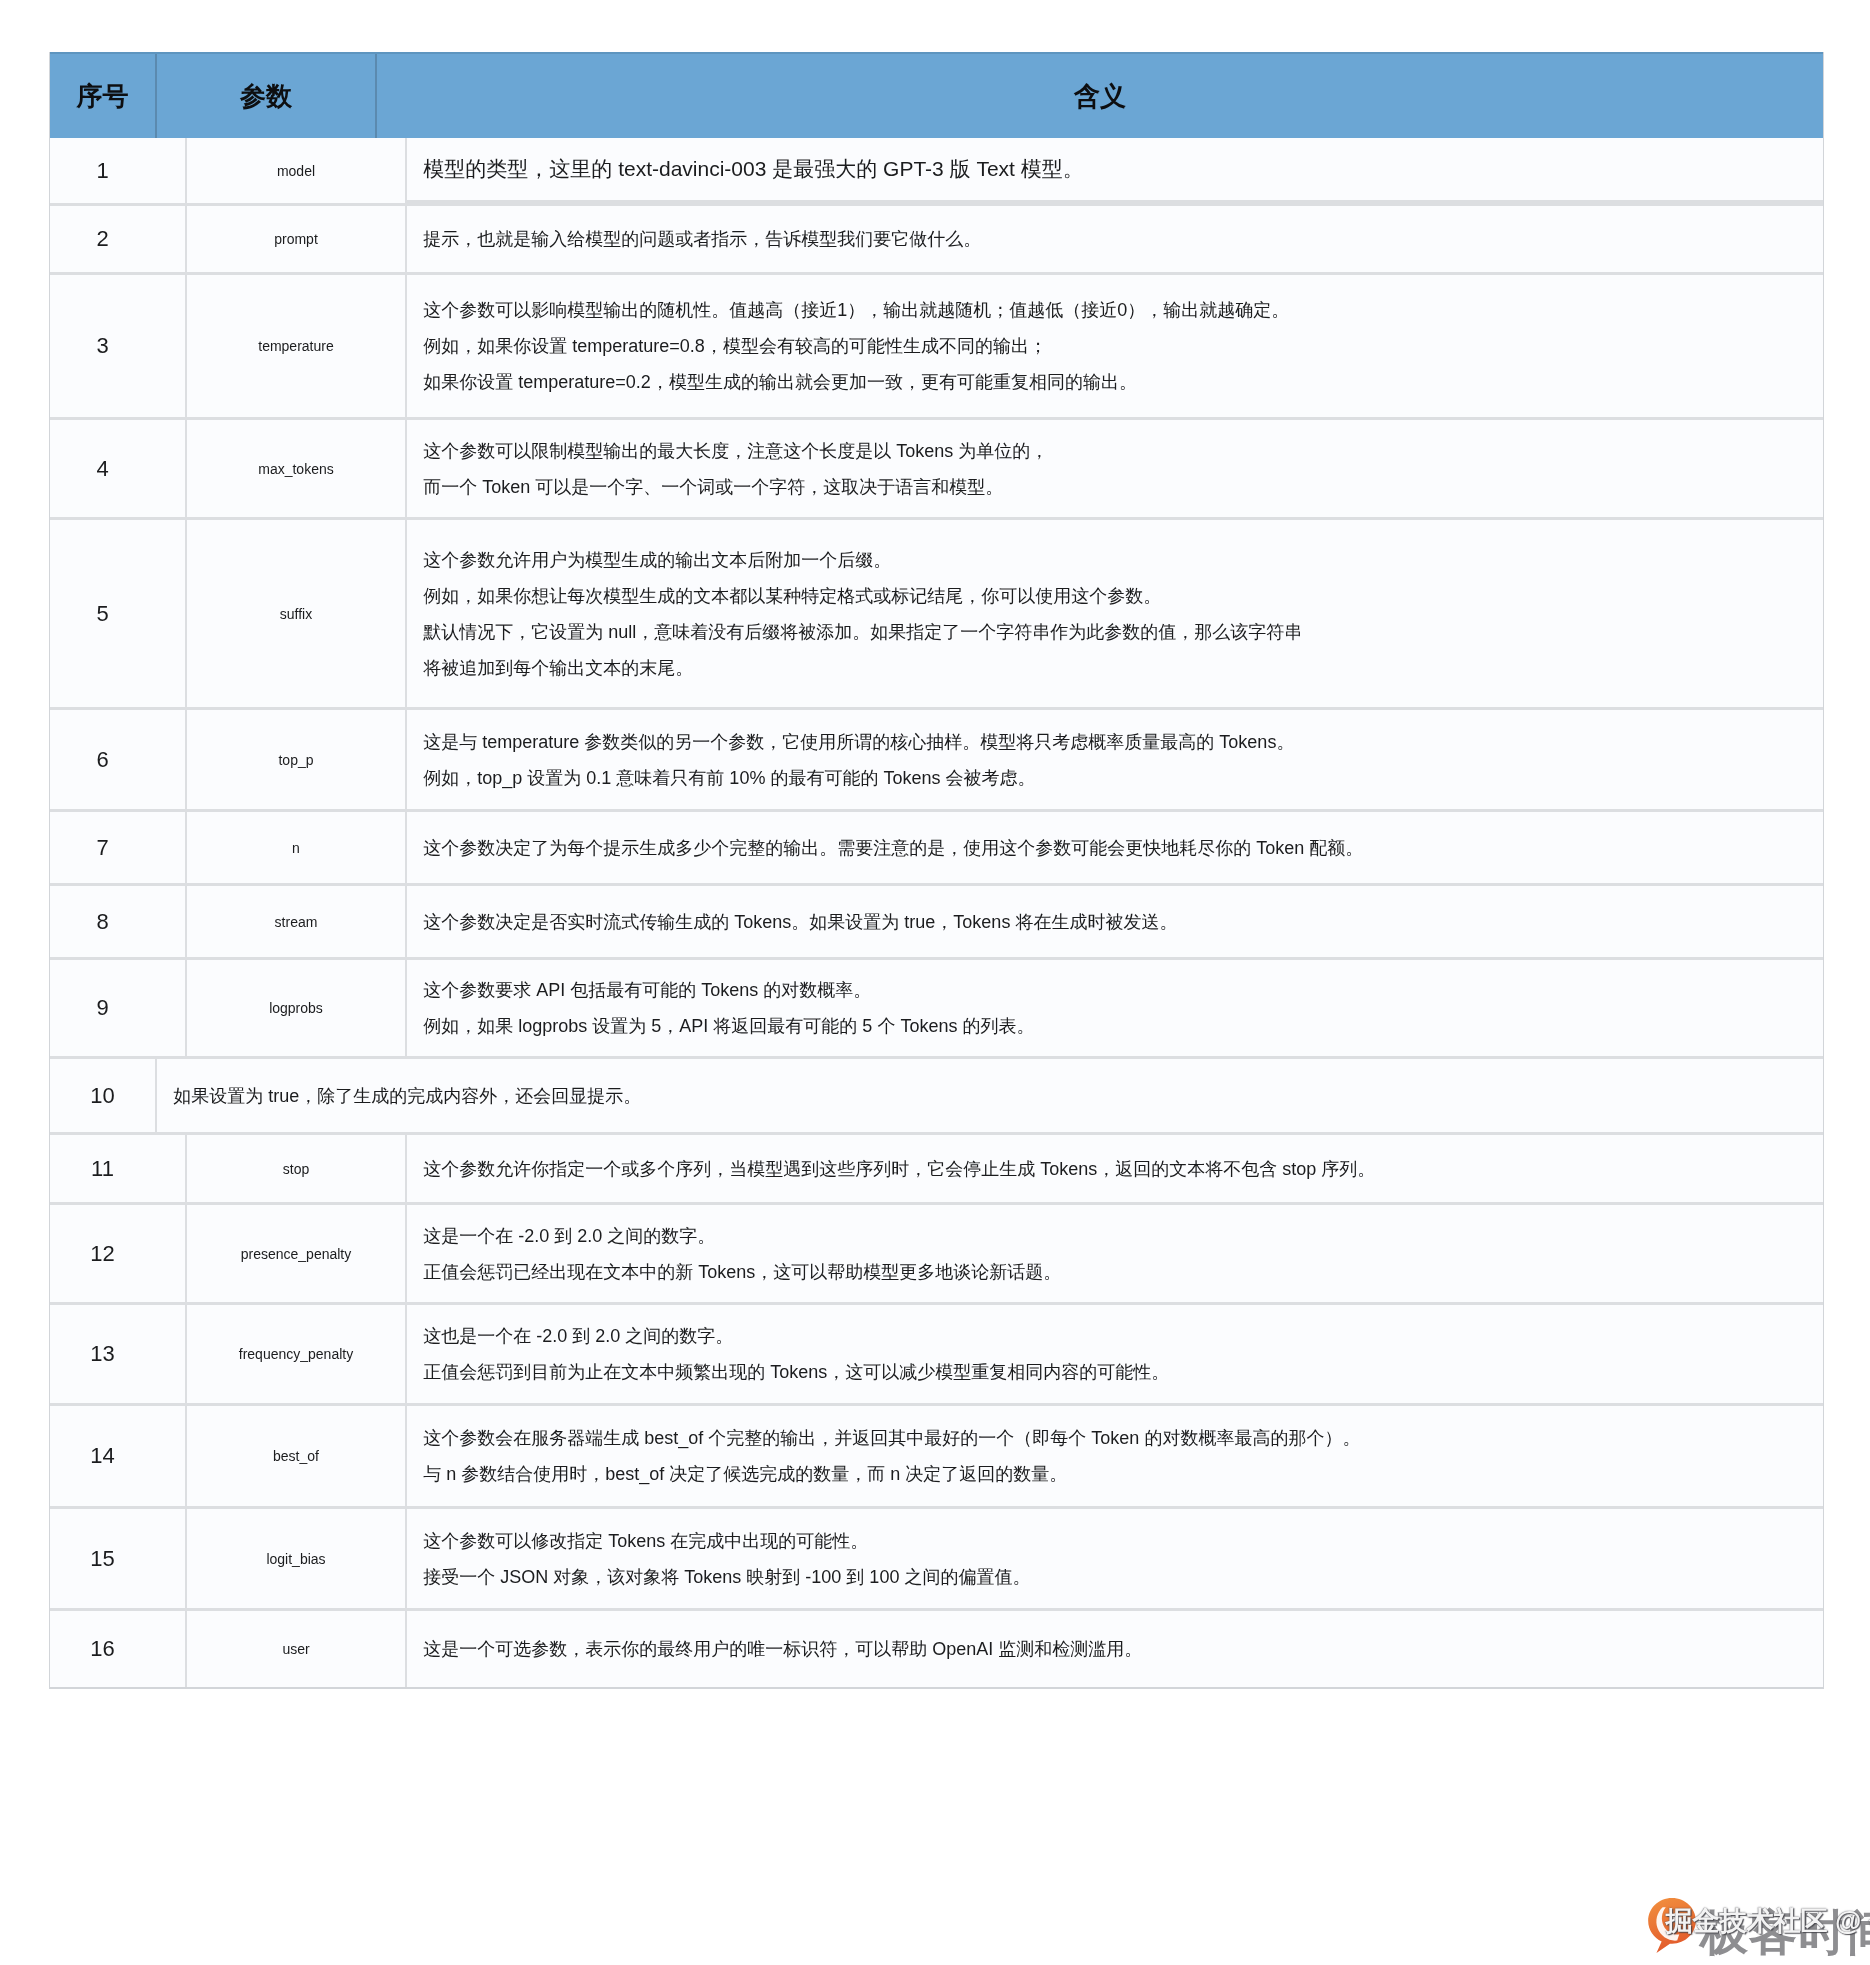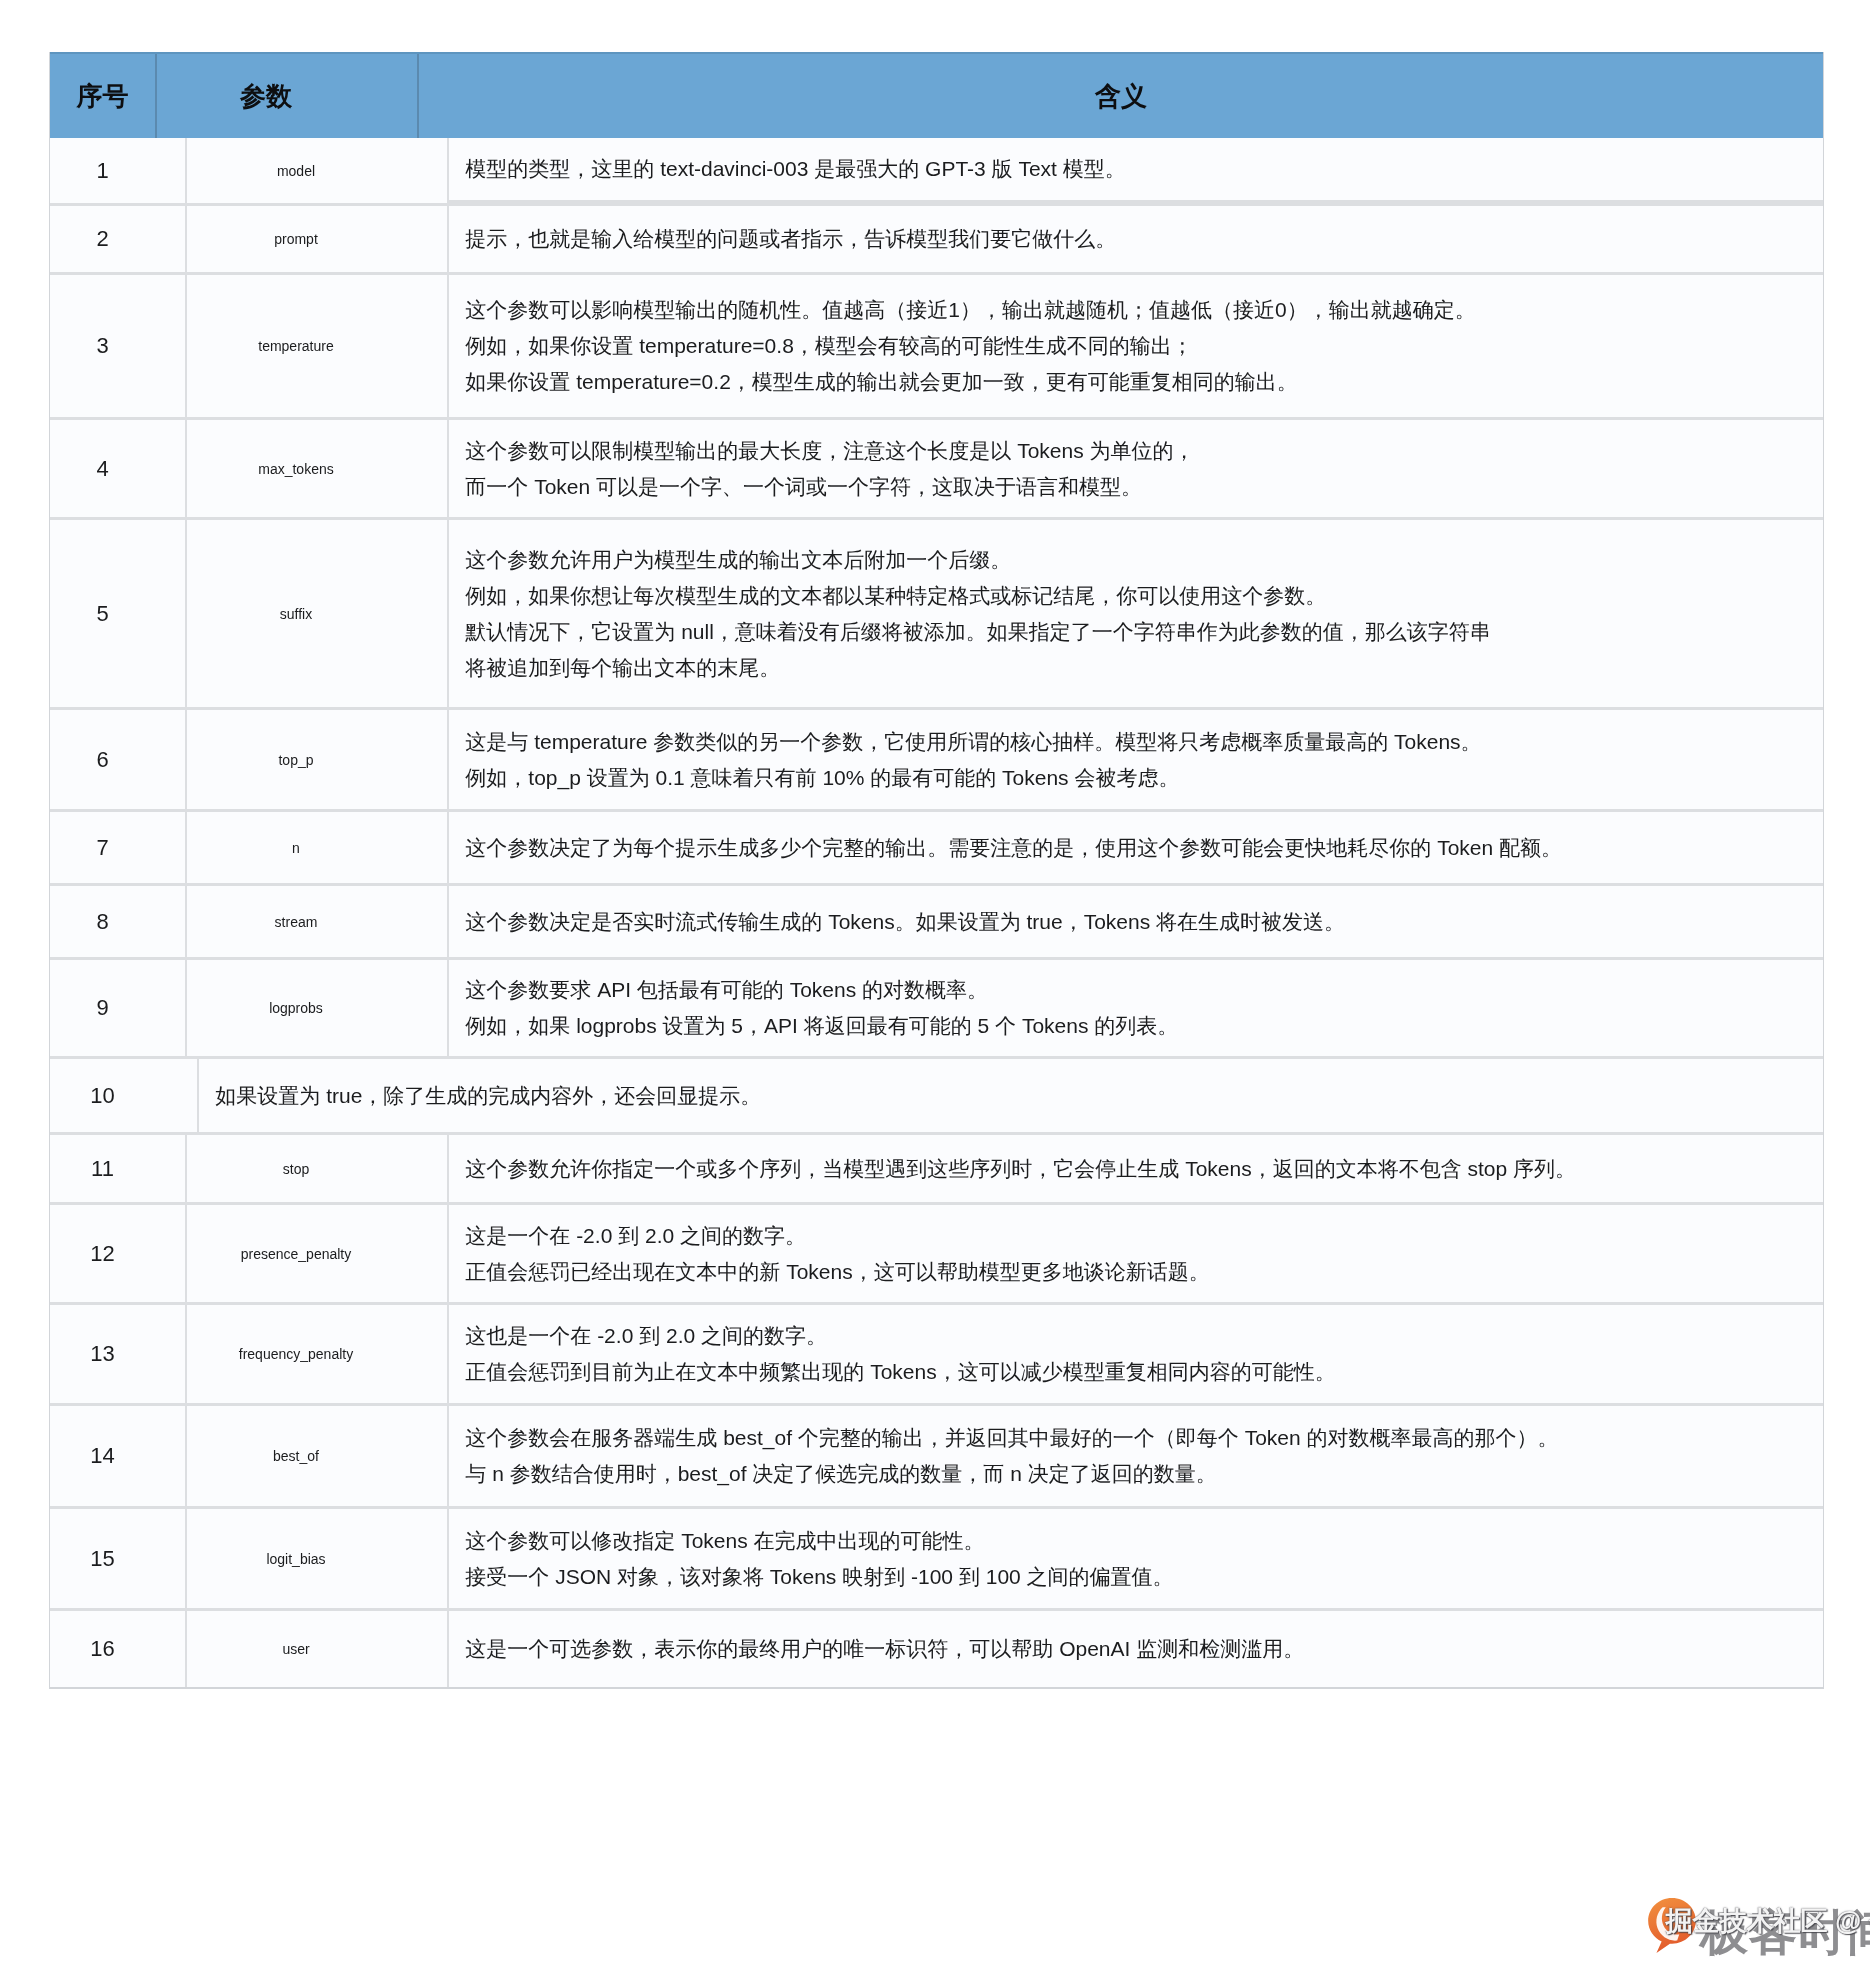--- a/index.html
+++ b/index.html
@@ -24,21 +24,21 @@
     border-top: 2.2px solid #5e95bf;
     box-sizing: border-box;
     color: #0d0e10; font-weight: bold; font-size: 26px;
   }
   .header-row .cell { display: flex; align-items: center; justify-content: center; box-sizing: border-box; }
   .header-row .cell + .cell { border-left: 2.2px solid rgba(73, 105, 131, 0.45); }
 
   
   .col-num     { width: 105px;  flex: none; border-radius: 26px; }
   .col-param   { width: 220px;  flex: none; }
-  .col-meaning { flex: 1; margin-left: 42px; }
+  .col-meaning { flex: 1; }
 
   
   .row {
     display: flex; background: #fbfcfe;
     border-bottom: 3.3px solid #dcdee1;
     box-sizing: border-box;
   }
   .row:last-child { border-bottom: none; }
   .row .cell { box-sizing: border-box; }
   .row .cell + .cell { border-left: 2.2px solid #dcdee1; gap: 36px; }
@@ -46,21 +46,21 @@
   .num-cell, .param-cell {
     display: flex; align-items: center; justify-content: center;
     color: #1b1c1e; text-align: center;
   }
   .num-cell   { font-size: 22px; }
   .param-cell { font-size: 14px; margin-left: 30px; }
 
   .meaning-cell {
     display: flex; align-items: center;
     padding: 12px 16.3px;
-    font-size: 21px; line-height: 36px; color: #1b1c1e;
+    font-size: 18px; line-height: 36px; color: #1b1c1e;
     white-space: pre-line;
   }
 
   
   .meaning-stack { display: flex; flex-direction: column; padding: 0; align-items: stretch; }
   .meaning-stack .sub-cell {
     display: flex; align-items: center;
     padding: 12px 16.3px;
     font-size: 21px; line-height: 38px; color: #1b1c1e;
     white-space: pre-line; box-sizing: border-box;

